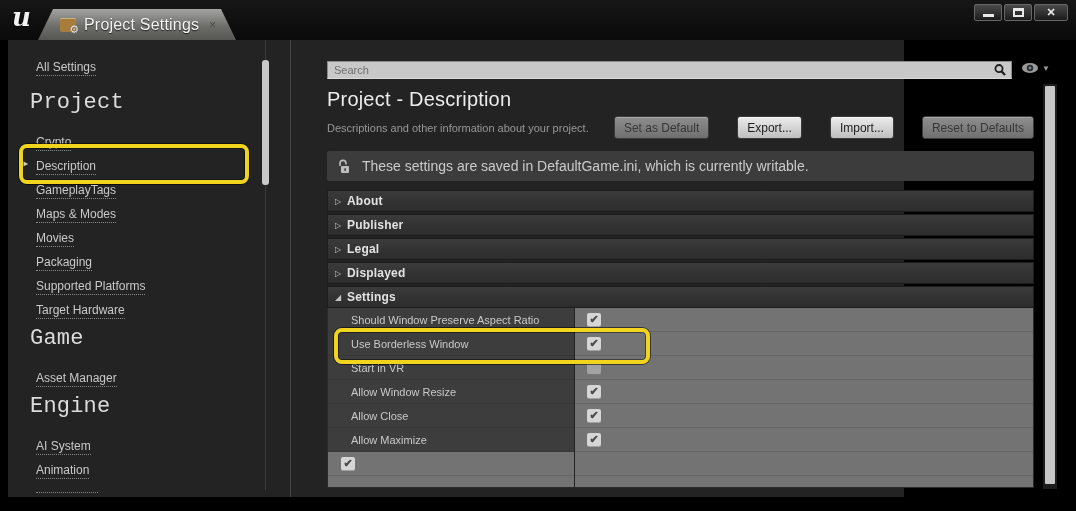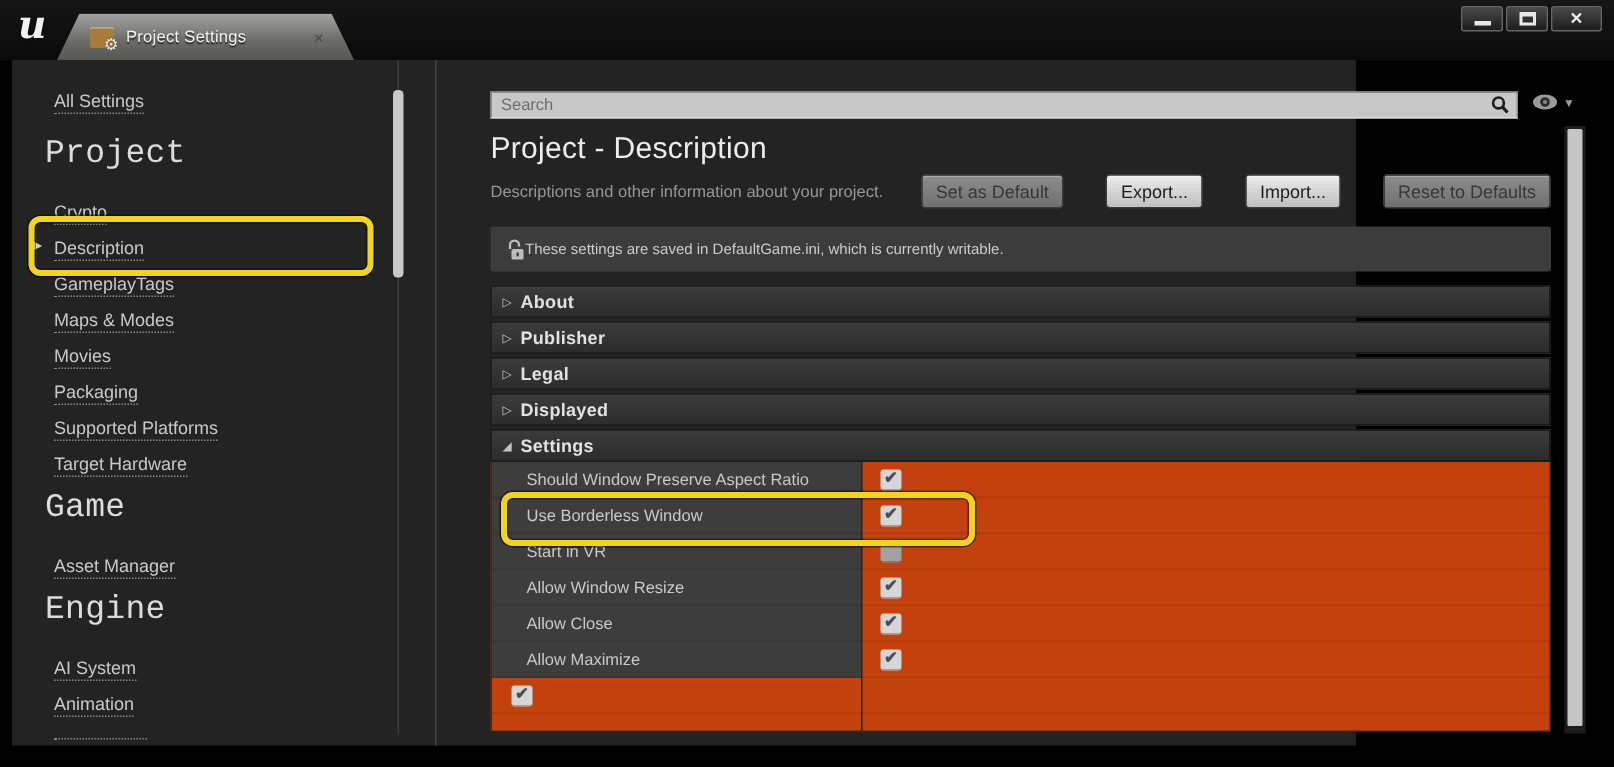--- a/index.html
+++ b/index.html
@@ -15,21 +15,21 @@
           font-size:26px; text-shadow:0 1px 2px #000; }
   .tab { position:absolute; left:38px; top:9px; width:198px; height:31px;
          background:linear-gradient(#a3a3a1,#6e6e6b 55%,#565652);
          clip-path:polygon(15px 0, 183px 0, 198px 31px, 0 31px);
          display:flex; align-items:center; padding:0 20px 0 22px; }
   .tab-icon { position:relative; width:16px; height:14px; background:#a87c3a;
               border-radius:2px; margin-right:8px; flex:none;
               box-shadow:inset 0 1px 0 rgba(255,255,255,.4); }
   .tab-icon span { position:absolute; right:-3px; bottom:-4px; font-size:11px; color:#e8e8e8;
                    text-shadow:0 0 1px #333; }
-  .tab-title { color:#f4f4f4; font-size:11px; text-shadow:0 1px 1px rgba(0,0,0,.7);
+  .tab-title { color:#f4f4f4; font-size:16px; text-shadow:0 1px 1px rgba(0,0,0,.7);
                letter-spacing:.2px; }
   .tab-close { margin-left:auto; color:#4c4c4c; font-size:12px; line-height:1; cursor:pointer; }
   .win-controls { position:absolute; right:8px; top:4px; display:flex; gap:2px; }
   .win-btn { width:28px; height:17px; background:linear-gradient(#4a4a4a,#1c1c1c);
              border:1px solid #666; border-radius:2px; position:relative; cursor:pointer;
              display:flex; align-items:center; justify-content:center; }
   .win-btn.close { width:34px; }
   .glyph-min { width:11px; height:3px; background:#e9e9e9; margin-top:6px; }
   .glyph-max { width:11px; height:9px; border:2px solid #e9e9e9; border-top-width:3px; }
   .glyph-close { color:#e9e9e9; font-size:11px; font-weight:bold; }
@@ -79,29 +79,29 @@
   .ue-btn { height:23px; padding:0 9px; font-size:12px; border-radius:3px; cursor:pointer;
             display:flex; align-items:center; border:1px solid #3b3b3b; }
   .ue-btn.gray  { background:linear-gradient(#8d8d8d,#707070); color:#373737;
                   box-shadow:inset 0 1px 0 rgba(255,255,255,.25); }
   .ue-btn.light { background:linear-gradient(#ececec,#bfbfbf); color:#1d1d1d;
                   box-shadow:inset 0 1px 0 rgba(255,255,255,.6); }
 
   .info-bar { position:absolute; left:36px; top:111px; width:707px; height:30px;
               background:#3d3c3c; border-radius:2px; display:flex; align-items:center;
               padding-left:11px; }
-  .info-text { color:#cbcbcb; font-size:10px; margin-left:0; }
+  .info-text { color:#cbcbcb; font-size:14px; margin-left:12px; }
 
   .sections { position:absolute; left:36px; top:150px; width:707px; }
   .sec-header { height:22px; margin-bottom:2px; border:1px solid #1d1d1d;
                 background:linear-gradient(#3b3b3b,#2c2c2c);
                 display:flex; align-items:center; padding-left:7px; cursor:pointer; }
   .sec-tri { color:#c4c4c4; font-size:8px; width:12px; }
   .sec-label { color:#e2e2e2; font-size:12px; font-weight:bold; letter-spacing:.2px; }
-  .sec-body { position:relative; width:707px; background:#c2410c; border:1px solid #2a2a2a;
+  .sec-body { position:relative; width:707px; background:#737373; border:1px solid #2a2a2a;
               border-top:none; padding-bottom:11px; }
   .sec-body .col-div { position:absolute; left:246px; top:0; width:1px; height:100%;
                        background:#232323; }
   .srow { position:relative; height:24px; display:flex; align-items:center; }
   .srow-label { width:246px; padding-left:23px; color:#c9c9c9; font-size:11px;
                 background:#3d3d3d; height:100%; display:flex; align-items:center;
                 border-bottom:1px solid rgba(0,0,0,.10); }
   .srow-value { flex:1; height:100%; display:flex; align-items:center; padding-left:13px;
                 border-bottom:1px solid rgba(0,0,0,.10); }
   .cbx { width:14px; height:14px; border-radius:2px; background:#d6d6d6; cursor:pointer;

